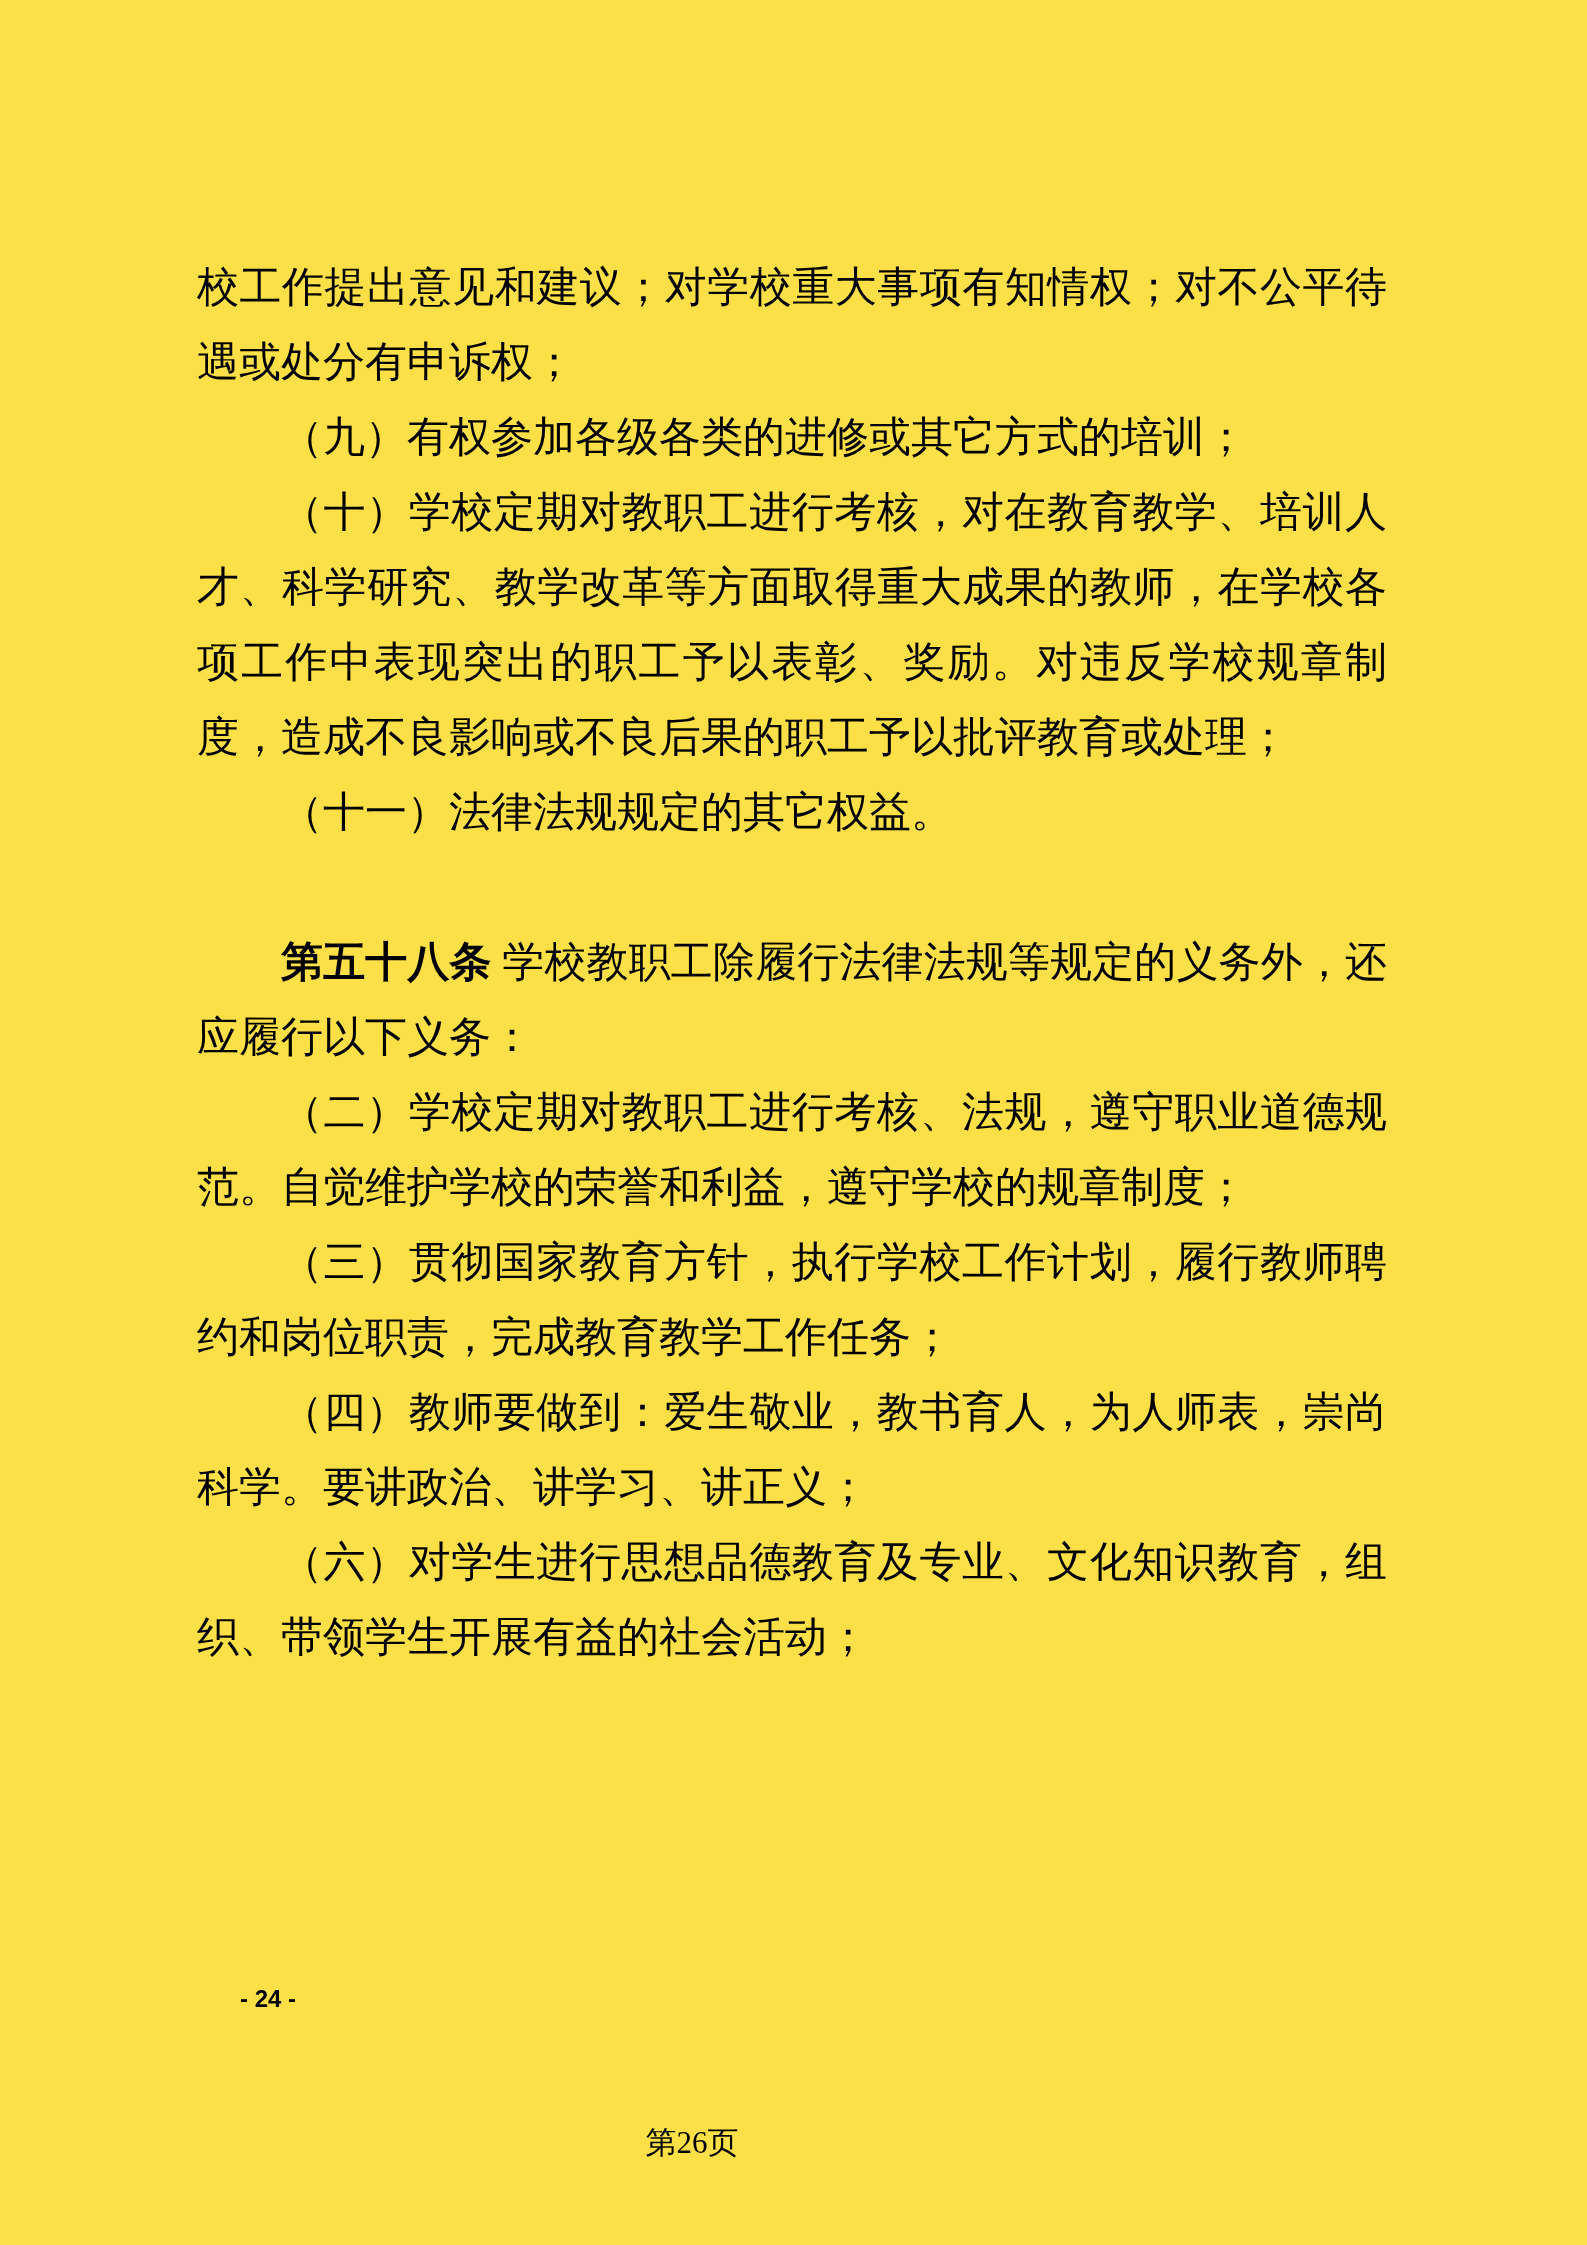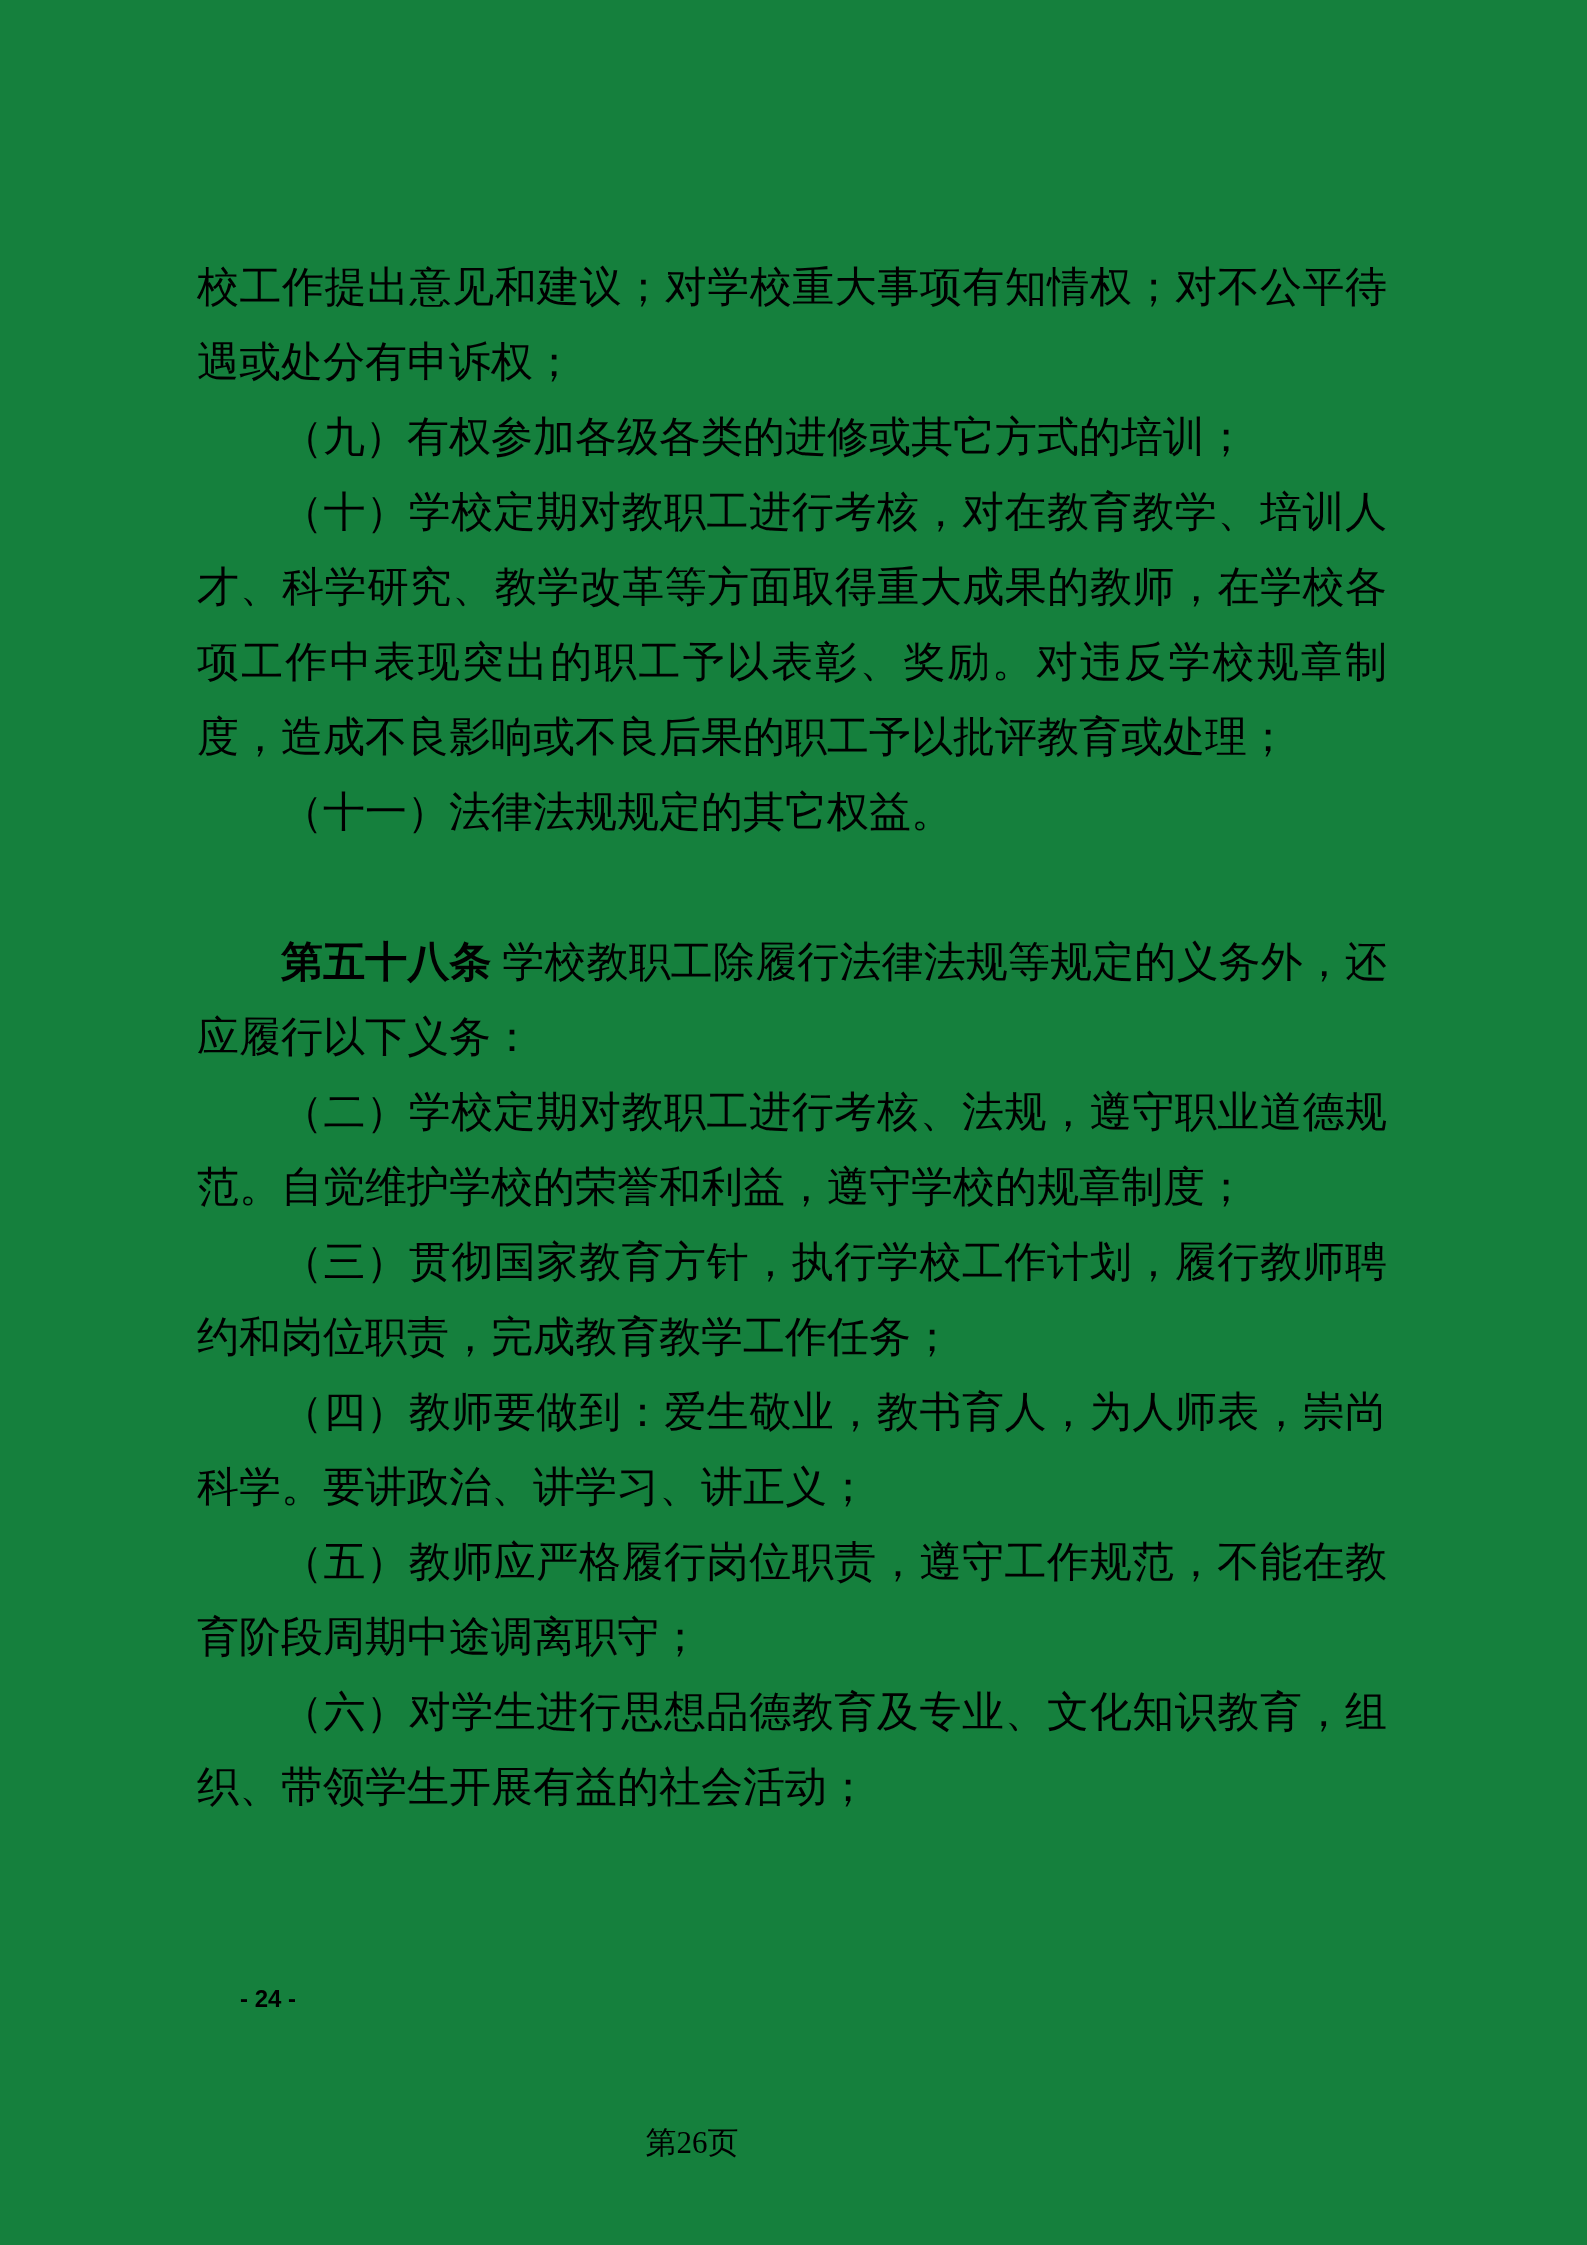--- a/index.html
+++ b/index.html
@@ -4,21 +4,21 @@
 <style>
   html, body {
     margin: 0;
     padding: 0;
     background: #ffffff;
   }
   .page {
     position: relative;
     width: 1587px;
     height: 2245px;
-    background: #15803d;
+    background: #fde047;
     overflow: hidden;
     font-family: "Liberation Serif", "DejaVu Serif", serif;
     color: #000000;
   }
   .doc-body {
     position: absolute;
     left: 197px;
     top: 250px;
     width: 1190px;
   }
@@ -72,18 +72,17 @@
   <div class="doc-body" id="doc-body">
       <p class="para"><span>校工作提出意见和建议；对学校重大事项有知情权；对不公平待遇或处分有申诉权；</span></p>
       <p class="para indent"><span>（九）有权参加各级各类的进修或其它方式的培训；</span></p>
       <p class="para indent"><span>（十）学校定期对教职工进行考核，对在教育教学、培训人才、科学研究、教学改革等方面取得重大成果的教师，在学校各项工作中表现突出的职工予以表彰、奖励。对违反学校规章制度，造成不良影响或不良后果的职工予以批评教育或处理；</span></p>
       <p class="para indent"><span>（十一）法律法规规定的其它权益。</span></p>
       <p class="para blank"></p>
       <p class="para indent"><span class="bold">第五十八条</span><span> 学校教职工除履行法律法规等规定的义务外，还应履行以下义务：</span></p>
       <p class="para indent"><span>（二）学校定期对教职工进行考核、法规，遵守职业道德规范。自觉维护学校的荣誉和利益，遵守学校的规章制度；</span></p>
       <p class="para indent"><span>（三）贯彻国家教育方针，执行学校工作计划，履行教师聘约和岗位职责，完成教育教学工作任务；</span></p>
       <p class="para indent"><span>（四）教师要做到：爱生敬业，教书育人，为人师表，崇尚科学。要讲政治、讲学习、讲正义；</span></p>
-      <p class="para indent"><span>（五）教师应严格履行岗位职责，遵守工作规范，不能在教育阶段周期中途调离职守；</span></p>
       <p class="para indent"><span>（六）对学生进行思想品德教育及专业、文化知识教育，组织、带领学生开展有益的社会活动；</span></p>
     </div>
   <div class="footer-note">- 24 -</div>
   <div class="page-number">第26页</div>
 </div>
 
 </body></html>

